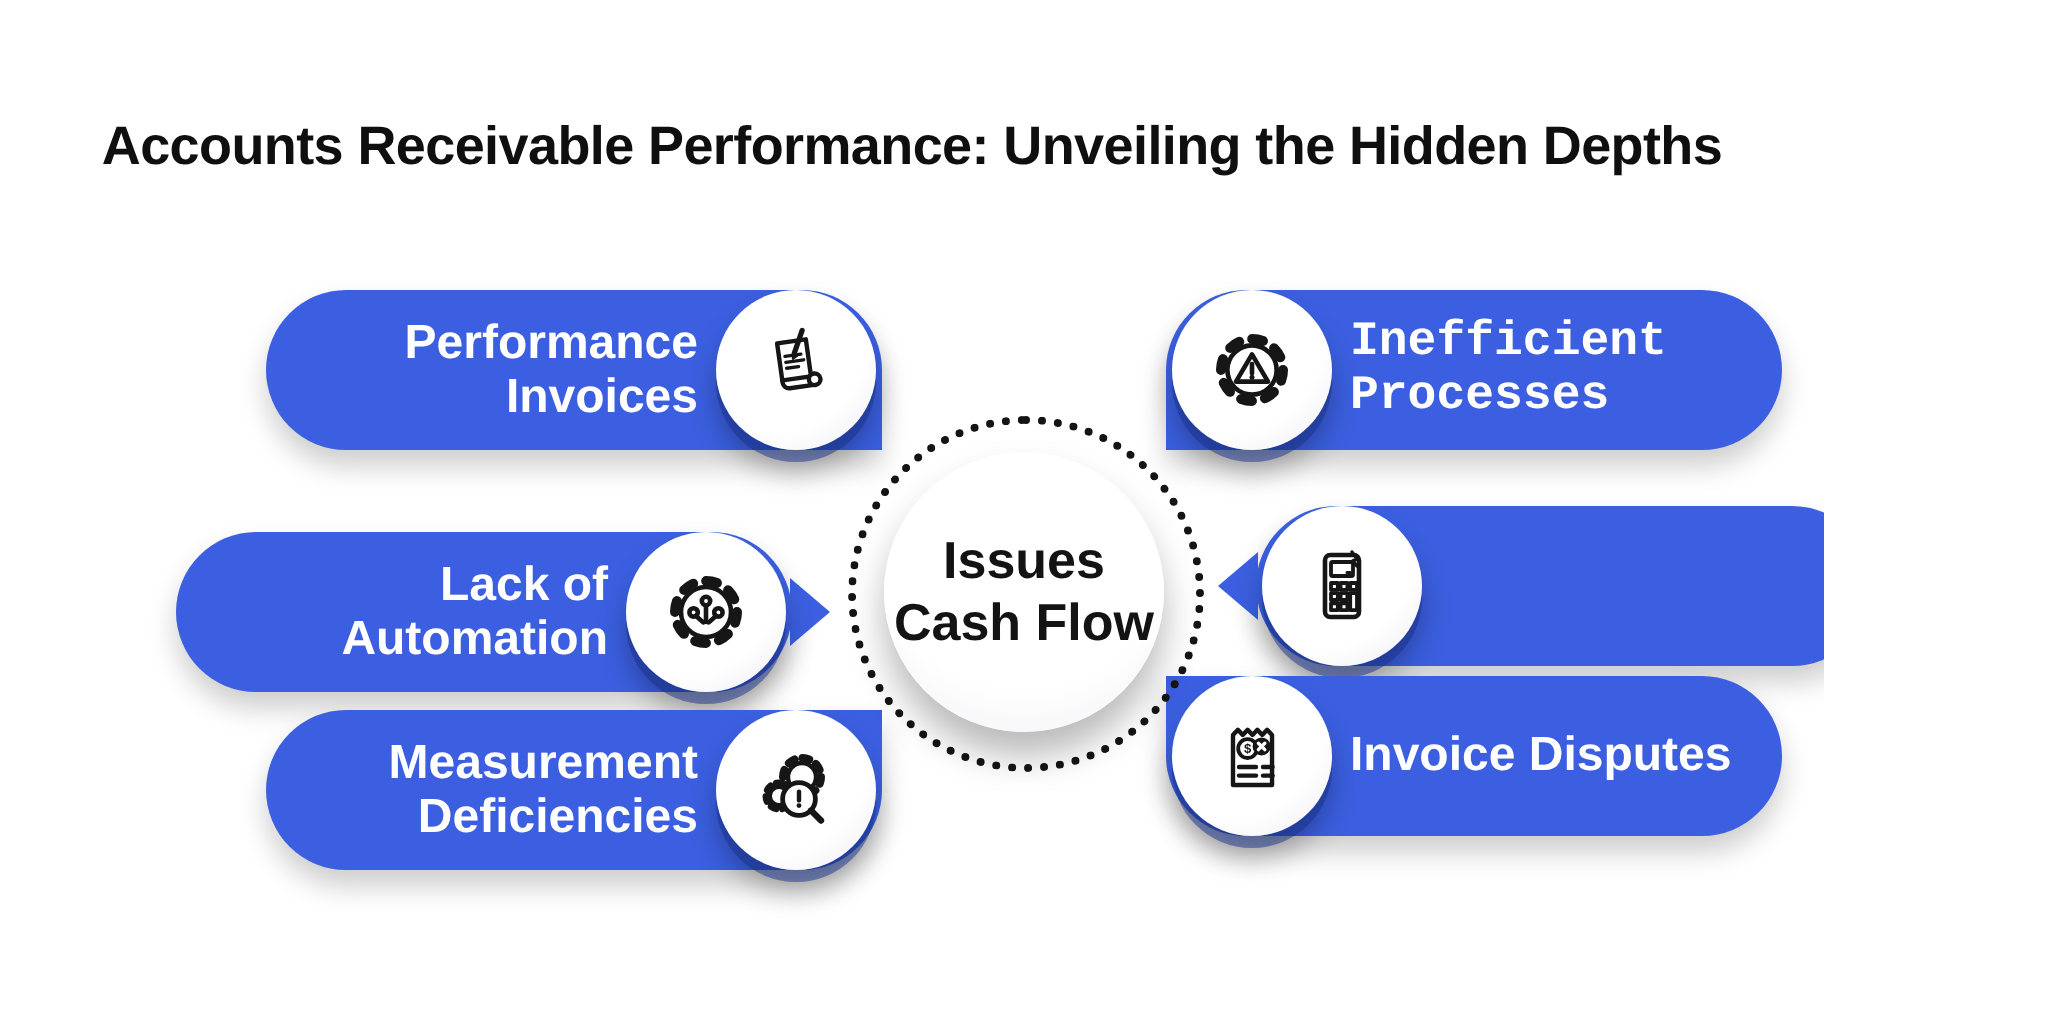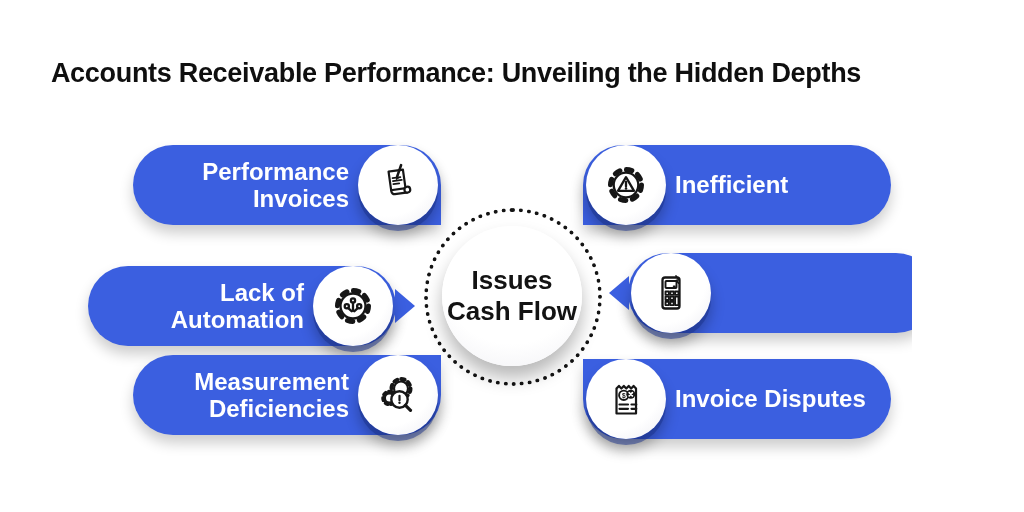--- a/index.html
+++ b/index.html
@@ -18,23 +18,23 @@
     box-shadow:0 8px 14px rgba(0,0,0,0.20);
   }
   .pill .label { width:100%; font-size:24px; font-weight:700; line-height:1.13; }
   .pill .label span { display:block; }
   .pill.left  .label { text-align:right; padding-right:92px; }
   .pill.right .label { text-align:left;  padding-left:92px;  }
 
   .p1 { left:133px; top:145px; border-radius:40px 40px 0 40px; }
   .p2 { left:88px;  top:266px; border-radius:40px;justify-content:flex-end; }
   .p3 { left:133px; top:355px; border-radius:40px 0 40px 40px; }
-  .p4 { left:583px; top:145px; border-radius:40px 40px 40px 0; }
+  .p4 { left:583px; top:145px; border-radius:40px 40px 40px 0;font-family:Liberation Mono, monospace; }
   .p5 { left:628px; top:253px; border-radius:40px; }
-  .p6 { left:583px; top:359px; border-radius:0 40px 40px 40px; }
+  .p6 { left:583px; top:338px; border-radius:0 40px 40px 40px; }
 
   .tail {
     position:absolute; top:50%; transform:translateY(-50%);
     width:0; height:0; border-top:17px solid transparent; border-bottom:17px solid transparent;
   }
   .p2 .tail { right:-19px; border-left:20px solid #3B5FE0; }
   .p5 .tail { left:-19px;  border-right:20px solid #3B5FE0; }
 
   .icon-circle {
     position:absolute; top:0; width:80px; height:80px; border-radius:50%;
@@ -136,20 +136,21 @@
       <svg class="icon-svg" viewBox="0 0 48 48" fill="none" stroke="#161616" stroke-width="2.3" stroke-linecap="round" stroke-linejoin="round">
         <circle cx="24" cy="24" r="15.5" stroke-width="5" stroke-dasharray="5.5 6.67"></circle>
         <circle cx="24" cy="24" r="12.3"></circle>
         <path d="M24 16.2 L32 29.8 H16 Z"></path>
         <path d="M24 21 v4.6"></path>
         <circle cx="24" cy="27.6" r="1.25" fill="#161616" stroke="none"></circle>
       </svg>
     </div>
     <div class="label">
       <span>Inefficient</span>
+      <span>Processes</span>
     </div>
   </div>
 
   <div class="pill right p5">
     <div class="tail"></div>
     <div class="icon-circle">
       <svg class="icon-svg" viewBox="0 0 48 48" fill="none" stroke="#161616" stroke-width="1.9" stroke-linecap="round" stroke-linejoin="round">
         <rect x="15.5" y="8.5" width="17" height="31" rx="2.6" stroke-width="2.3"></rect>
         <rect x="18.5" y="12" width="11" height="7" rx="0.8"></rect>
         <path d="M29 7 l2.6 3.6 -2.2 0.8 2 2.6" stroke-width="1.7"></path>

